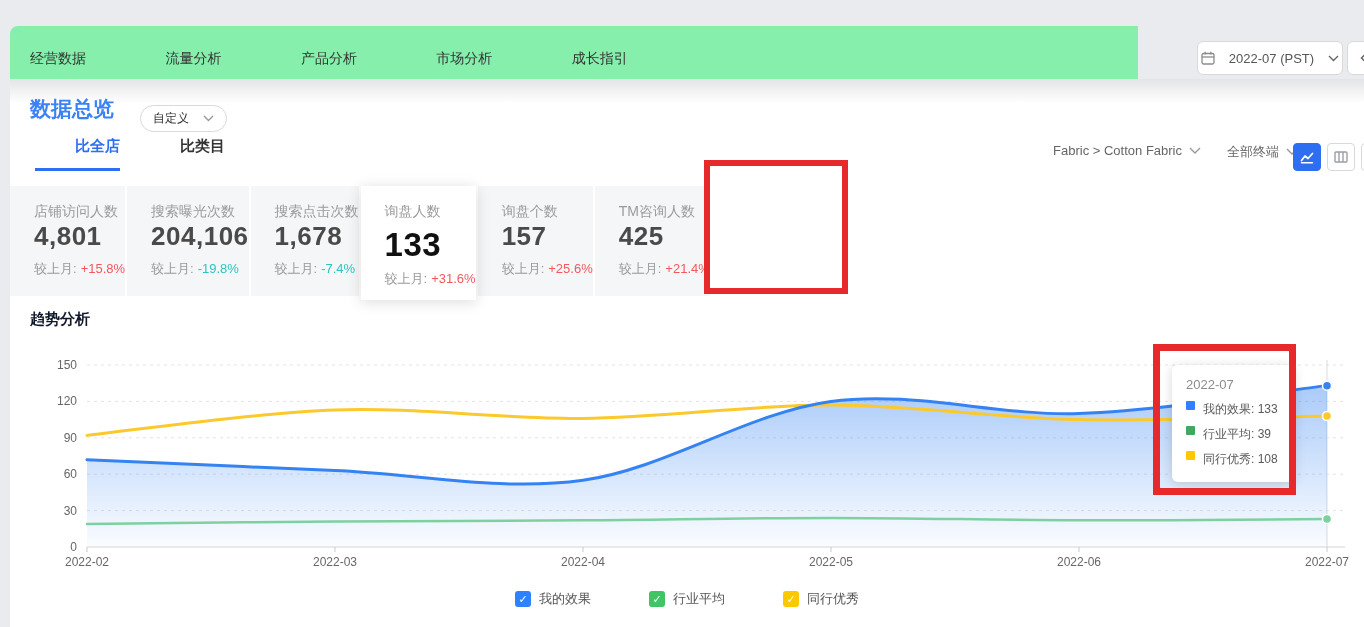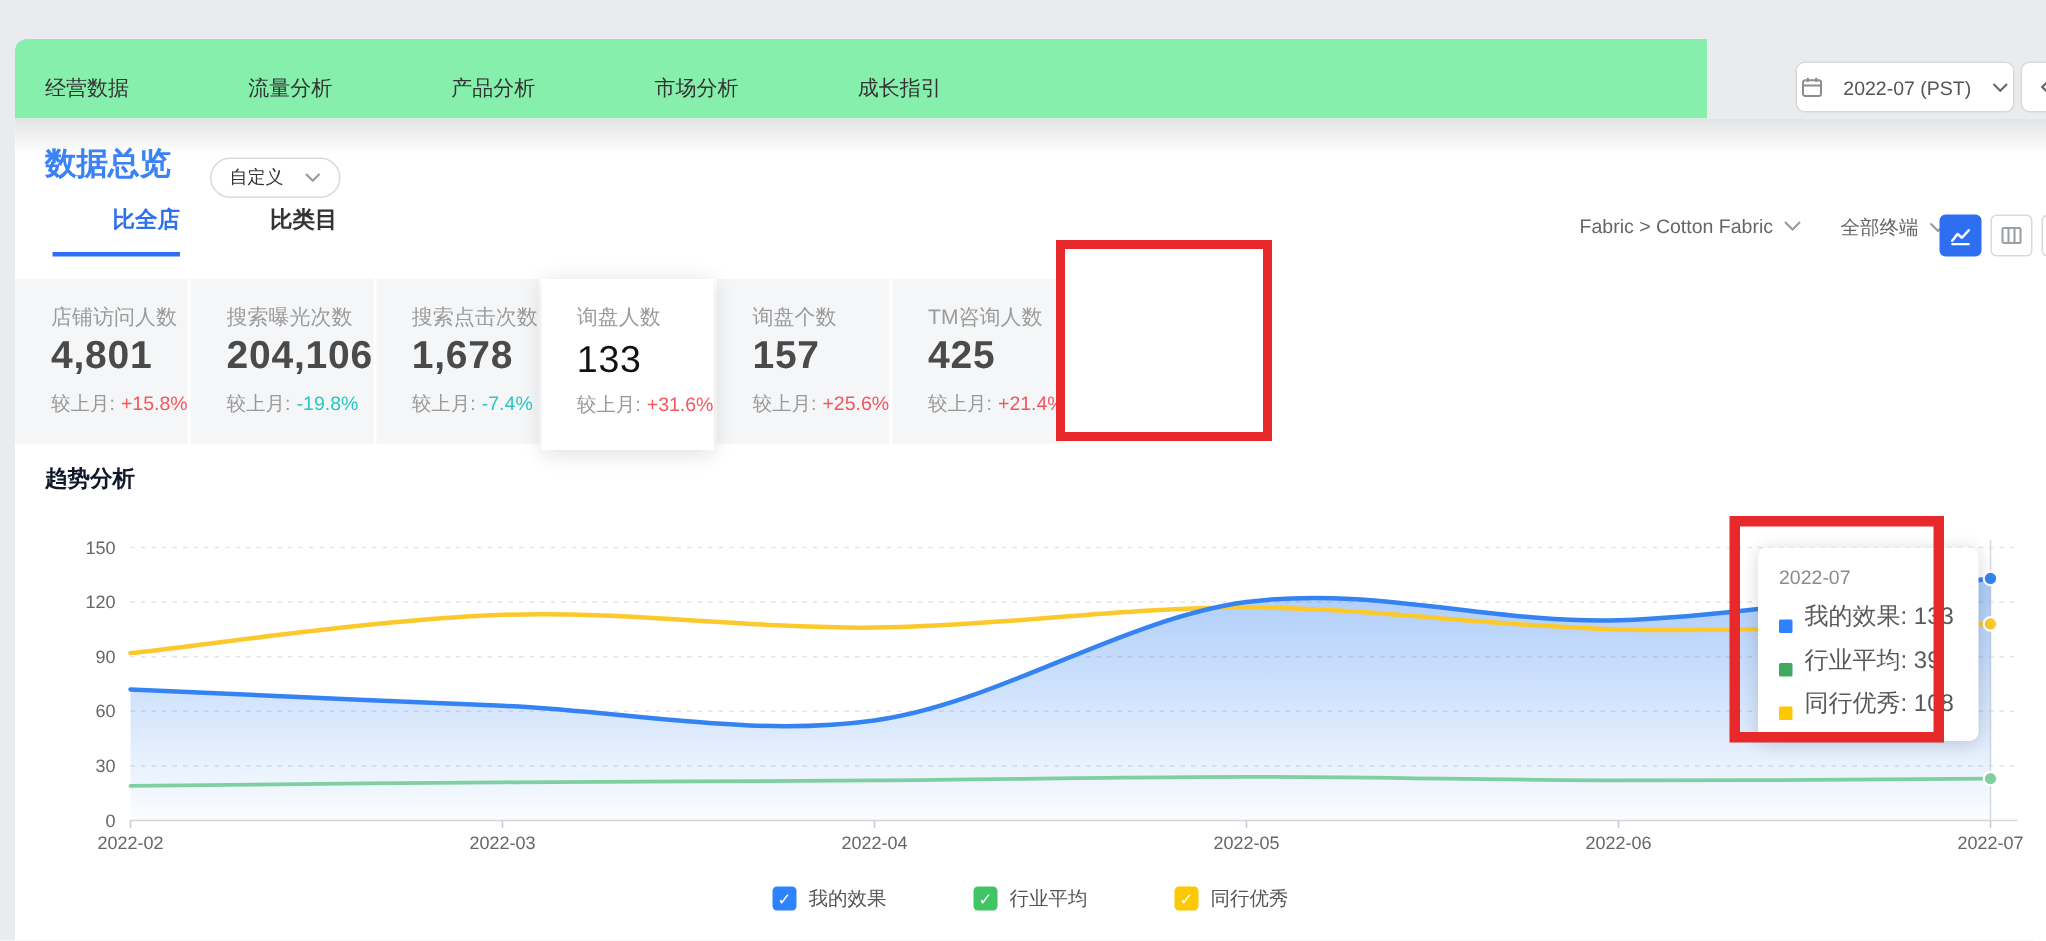--- a/index.html
+++ b/index.html
@@ -61,34 +61,34 @@
   .cards{position:absolute;left:0;top:107px;width:1354px;height:110px;display:flex;gap:2px;}
   .card{
     background:#f5f6f8;height:110px;padding:17px 0 0 24px;position:relative;cursor:pointer;
   }
   .card.hl{
     background:#fff;height:114px;z-index:3;
     box-shadow:0 2px 14px rgba(0,0,0,.14);
   }
   .card-label{font-size:14px;color:var(--muted);}
   .card-value{font-size:26px;font-weight:bold;color:#4a4a4a;letter-spacing:.5px;}
-  .card.hl .card-value{font-size:25px;font-weight:400;color:#111;margin-top:5px;}
+  .card.hl .card-value{font-size:33px;font-weight:700;color:#111;margin-top:5px;}
   .card-change{font-size:13px;color:#999;margin-top:8px;}
   .card.hl .card-change{margin-top:6px;}
   .card-change .up{color:var(--up);margin-left:4px;}
   .card-change .down{color:var(--down);margin-left:4px;}
   
   .trend-title{position:absolute;left:20px;top:231px;font-size:15px;font-weight:bold;color:#0f172a;}
   #trend-svg{position:absolute;left:0;top:271px;}
   .tooltip{
     position:absolute;left:1162px;top:286px;z-index:4;background:#fff;border-radius:6px;
     box-shadow:0 2px 12px rgba(0,0,0,.16);padding:12px 16px 14px 14px;min-width:112px;
   }
   .tooltip-title{font-size:13px;color:#8c8c8c;margin-bottom:9px;}
-  .tooltip-row{display:flex;align-items:flex-end;gap:8px;font-size:16px;color:#595959;margin-top:8px;white-space:nowrap;}
+  .tooltip-row{display:flex;align-items:flex-start;gap:8px;font-size:12px;color:#595959;margin-top:8px;white-space:nowrap;}
   .sq{width:9px;height:9px;border-radius:1px;flex:0 0 9px;}
   
   .legend{position:absolute;left:0;top:511px;width:1354px;display:flex;justify-content:center;gap:58px;}
   .legend-item{display:flex;align-items:center;gap:8px;cursor:pointer;}
   .checkbox{
     width:16px;height:16px;border-radius:3px;display:flex;align-items:center;justify-content:center;
     color:#fff;font-size:11px;font-weight:bold;
   }
   .legend-label{font-size:13px;color:#555;}
   

